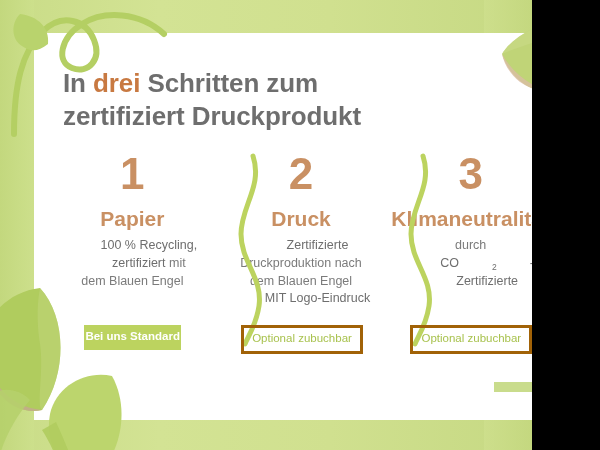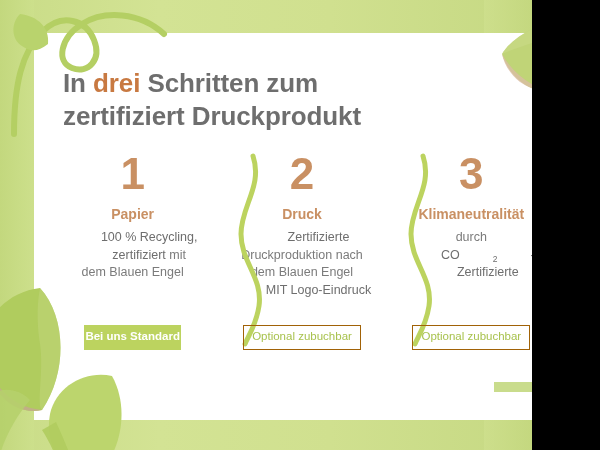--- a/index.html
+++ b/index.html
@@ -107,21 +107,21 @@
     padding: 0 6px;
   }
   .step-num {
     font-size: 44px;
     font-weight: bold;
     color: #c99063;
     line-height: 1;
     margin-bottom: 10px;
   }
   .step-title {
-    font-size: 14px;
+    font-size: 21px;
     font-weight: bold;
     color: #c99063;
     line-height: 1.2;
     margin-bottom: 6px;
   }
   .step-desc {
     font-size: 12.5px;
     color: #7b7b7b;
     line-height: 1.42;
   }
@@ -150,21 +150,21 @@
     padding: 6px 1px 7px;
     white-space: nowrap;
   }
   .badge-solid {
     background: #bcd35f;
     color: #ffffff;
   }
   .badge-outline {
     background: transparent;
     color: #a8c24e;
-    border: 1px solid #a16207;
+    border: 3px solid #a16207;
     font-weight: normal;
     padding: 5px 8px 6px;
   }
 
   
   .divider { position: absolute; top: 0; width: 34px; height: 196px; }
   .divider-1 { left: 185px; }
   .divider-2 { left: 355px; }
 
   

